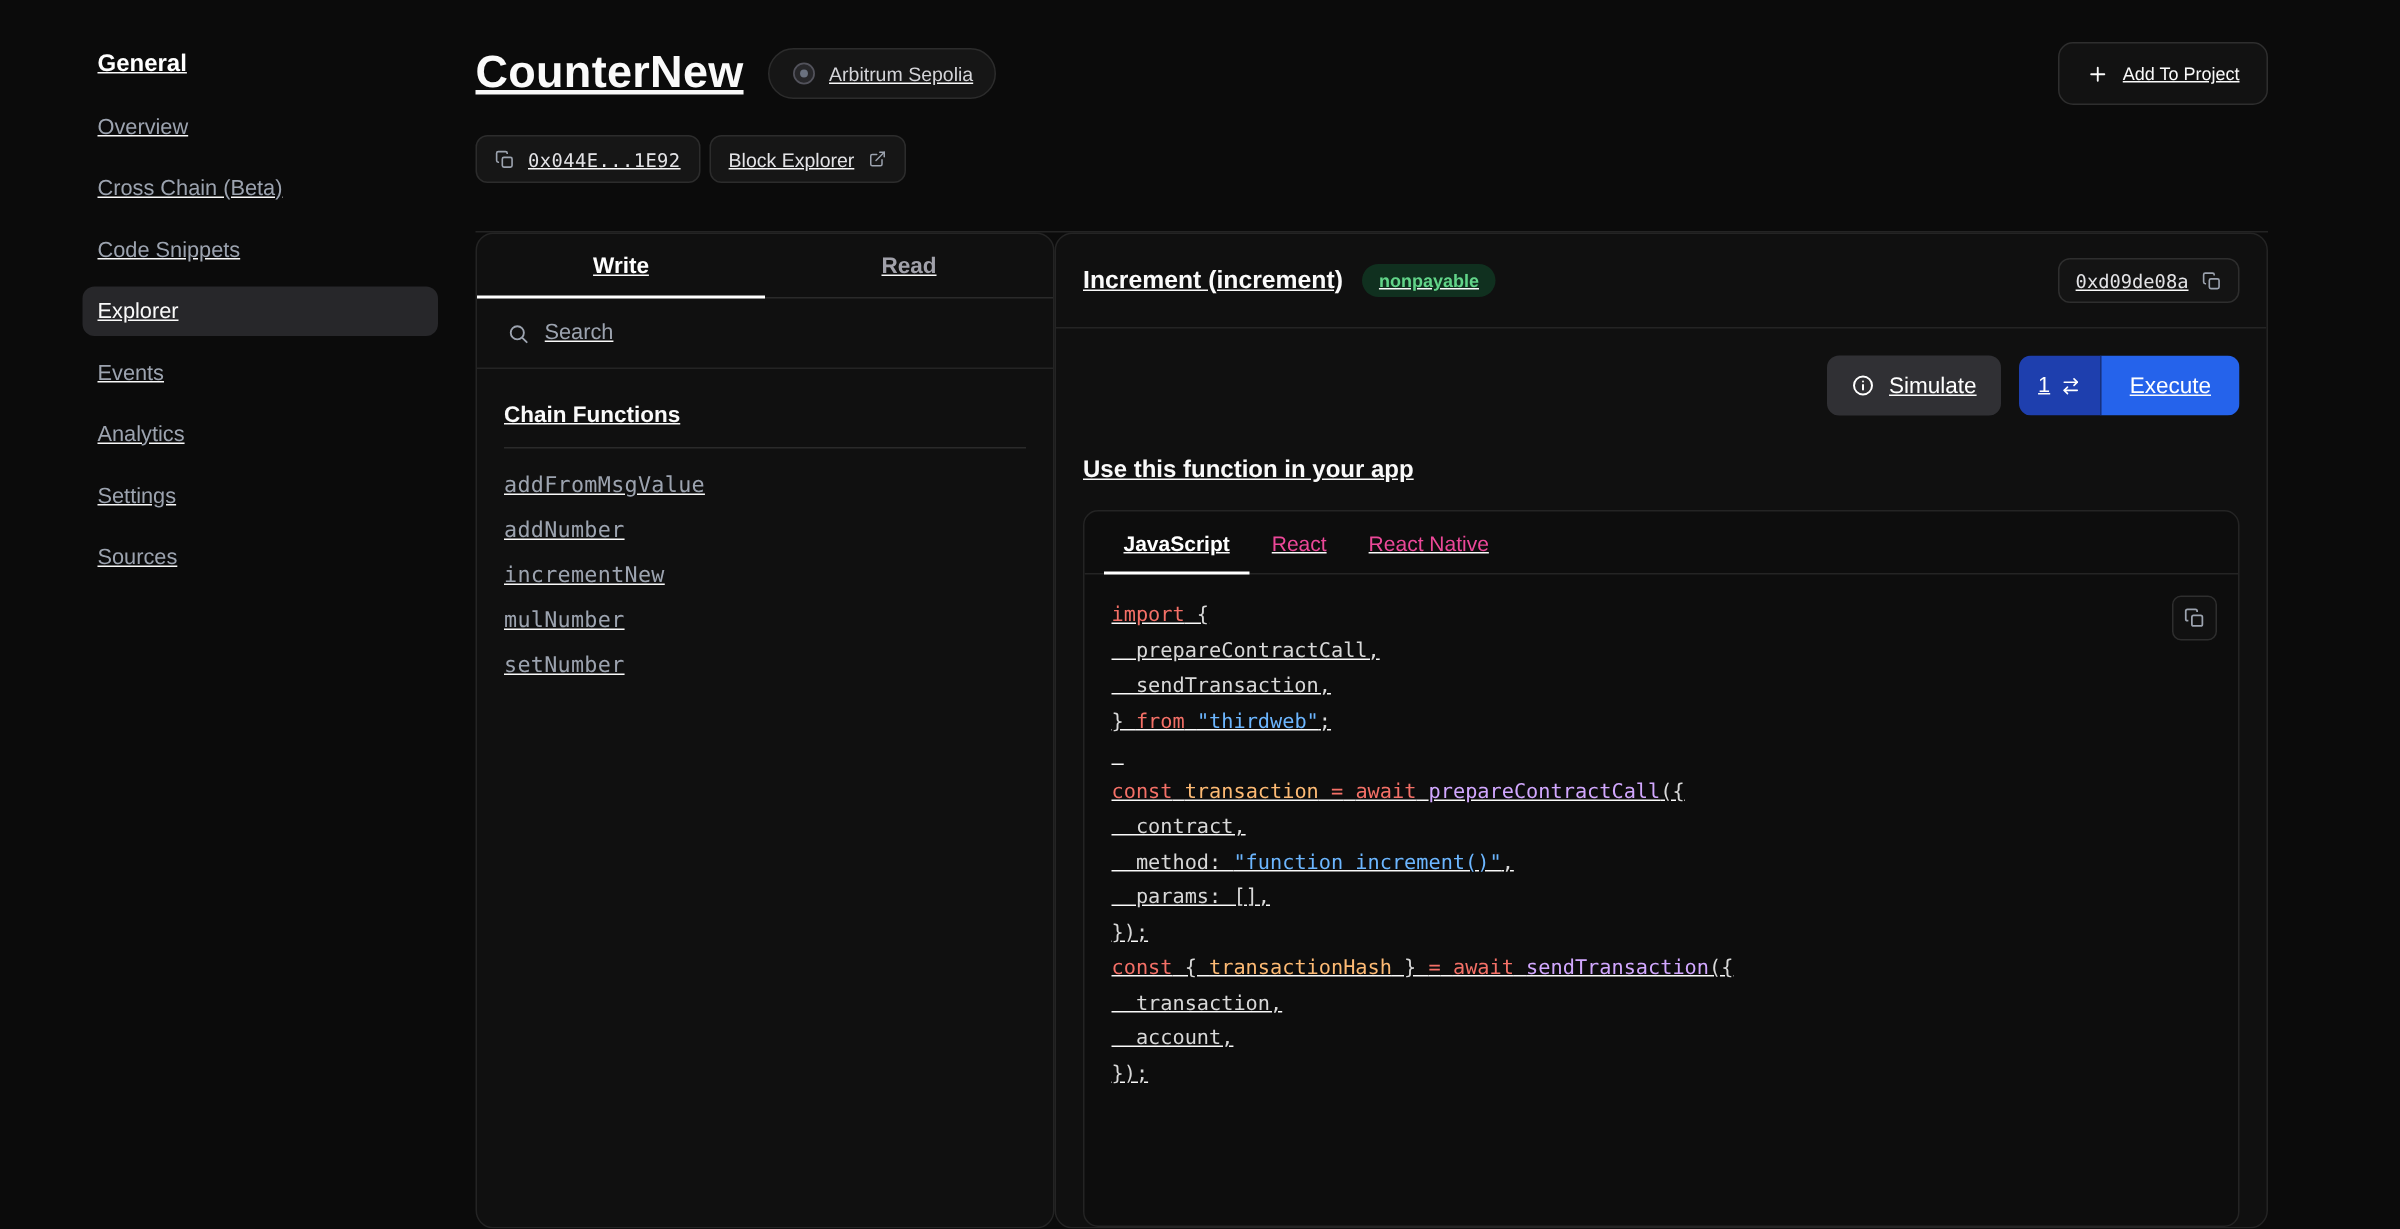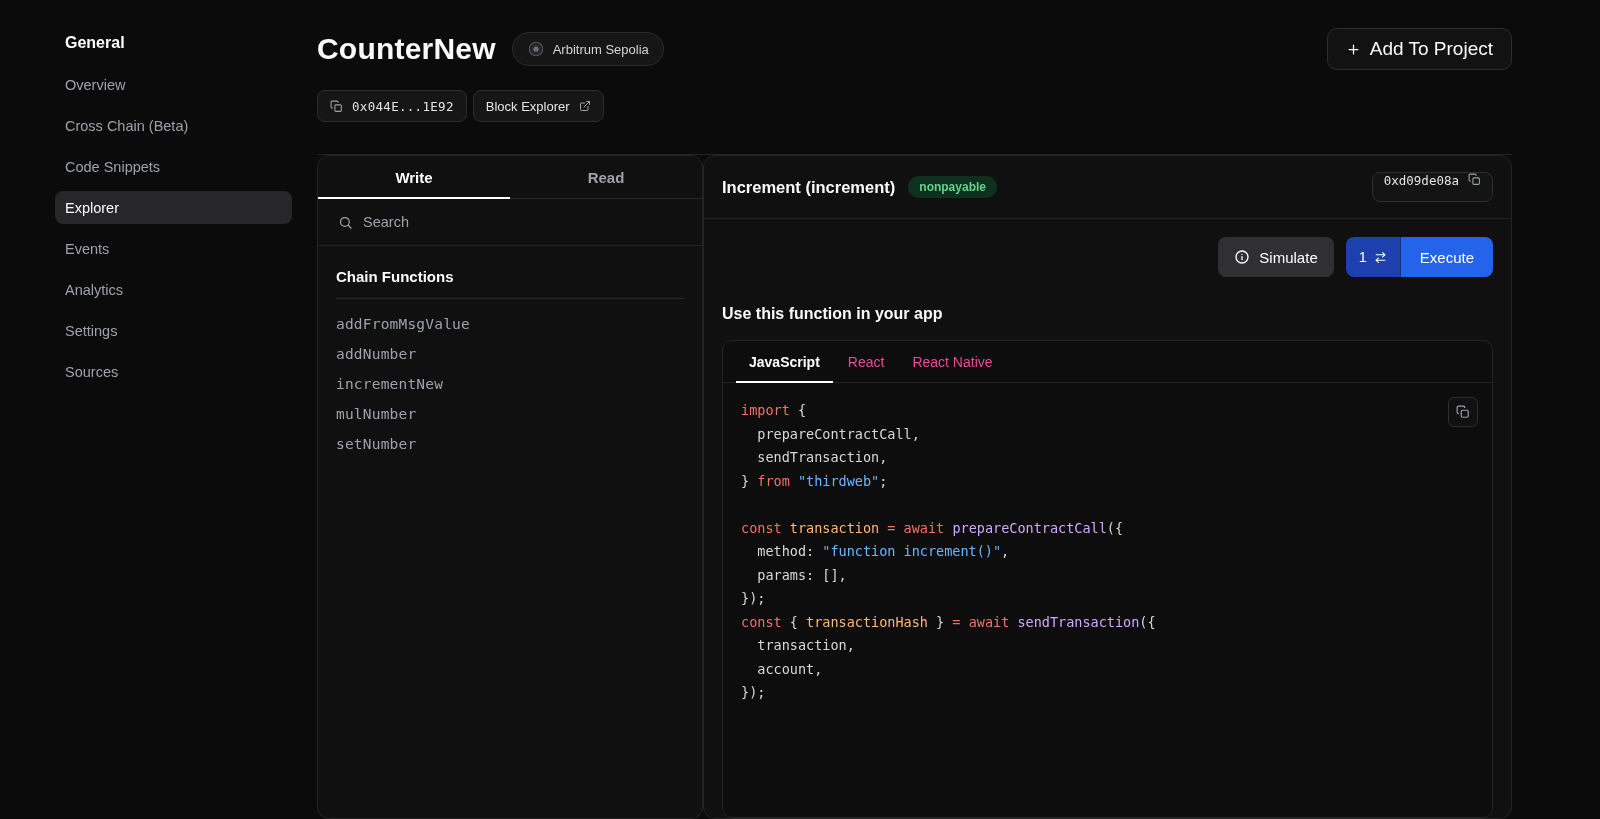--- a/index.html
+++ b/index.html
@@ -4,21 +4,21 @@
 <style>
   * { margin:0; padding:0; box-sizing:border-box; }
   html,body { width:1600px; height:819px; }
   body {
     background:#0b0b0b;
     color:#fafafa;
     font-family:"Liberation Sans", sans-serif;
     overflow:hidden;
     -webkit-font-smoothing:antialiased;
   }
-  .page { display:flex; width:100%; height:100%; }
+  .page { display:flex; width:100%; height:100%;text-decoration:underline; }
 
   
   .sidebar { width:317px; flex-shrink:0; padding:34px 25px 0 55px; }
   .sidebar-heading { font-size:16px; font-weight:700; color:#ffffff; padding-left:10px; margin-bottom:16px; }
   .side-item {
     height:33px; display:flex; align-items:center; padding:0 10px;
     border-radius:8px; color:#9ca3af; font-size:14.5px; margin-bottom:8px; cursor:pointer;
     border:none; background:transparent; width:100%; text-align:left;
     font-family:"Liberation Sans", sans-serif;
   }
@@ -29,21 +29,21 @@
   .header-top { display:flex; align-items:center; gap:16px; }
   .page-title { font-size:30px; font-weight:700; letter-spacing:.2px; }
   .network-badge {
     display:inline-flex; align-items:center; gap:8px;
     background:#161616; border:1px solid #2c2c2c; border-radius:999px;
     padding:7px 14px; font-size:13px; color:#d4d4d8; cursor:default;
   }
   .add-btn {
     margin-left:auto; display:inline-flex; align-items:center; gap:9px;
     background:#121212; border:1px solid #2e2e2e; border-radius:10px;
-    padding:0 18px; height:42px; font-size:19px; color:#fafafa; cursor:pointer;
+    padding:0 18px; height:42px; font-size:12px; color:#fafafa; cursor:pointer;
     font-family:"Liberation Sans", sans-serif;
   }
   .header-actions { display:flex; gap:6px; margin-top:20px; }
   .chip {
     display:inline-flex; align-items:center; gap:9px;
     background:#161616; border:1px solid #2c2c2c; border-radius:8px;
     padding:0 12px; height:32px; font-size:13px; color:#e4e4e7; cursor:pointer;
     font-family:"Liberation Sans", sans-serif;
   }
   .chip .mono { font-family:"DejaVu Sans Mono", monospace; font-size:12.5px; letter-spacing:.3px; }
@@ -87,21 +87,21 @@
   .detail-header {
     display:flex; align-items:center; gap:13px; padding:16px 18px;
     border-bottom:1px solid #242424;
   }
   .detail-title { font-size:16.5px; font-weight:600; color:#fafafa; }
   .badge-nonpayable {
     background:#10301f; color:#62d489; font-size:12px; font-weight:600;
     padding:4px 11px; border-radius:999px;
   }
   .selector-pill {
-    margin-left:auto; display:inline-flex; align-items:flex-start; gap:9px;
+    margin-left:auto; display:inline-flex; align-items:center; gap:9px;
     border:1px solid #2e2e2e; border-radius:8px; background:#141414;
     padding:0 11px; height:30px; color:#e4e4e7; cursor:pointer;
     font-family:"DejaVu Sans Mono", monospace; font-size:12.5px;
   }
   .detail-body { padding:18px 18px 0; flex:1; display:flex; flex-direction:column; min-height:0; }
   .action-row { display:flex; justify-content:flex-end; align-items:center; gap:12px; margin-bottom:28px; }
   .simulate-btn {
     display:inline-flex; align-items:center; gap:9px; height:40px; padding:0 16px;
     background:#303034; border:none; border-radius:8px; color:#ffffff;
     font-size:15px; cursor:pointer; font-family:"Liberation Sans", sans-serif;
@@ -314,20 +314,21 @@
                     </svg>
                 </span>
               </button>
               <div id="code-block">
                   <div class="code-line"><span class="tok-k">import</span><span class="tok-p"> {</span></div>
                   <div class="code-line"><span class="tok-p">  prepareContractCall,</span></div>
                   <div class="code-line"><span class="tok-p">  sendTransaction,</span></div>
                   <div class="code-line"><span class="tok-p">} </span><span class="tok-k">from</span><span class="tok-p"> </span><span class="tok-s">"thirdweb"</span><span class="tok-p">;</span></div>
                   <div class="code-line">&nbsp;</div>
                   <div class="code-line"><span class="tok-k">const</span><span class="tok-p"> </span><span class="tok-v">transaction</span><span class="tok-p"> </span><span class="tok-k">=</span><span class="tok-p"> </span><span class="tok-k">await</span><span class="tok-p"> </span><span class="tok-f">prepareContractCall</span><span class="tok-p">({</span></div>
+                  <div class="code-line"><span class="tok-p">  contract,</span></div>
                   <div class="code-line"><span class="tok-p">  method: </span><span class="tok-s">"function increment()"</span><span class="tok-p">,</span></div>
                   <div class="code-line"><span class="tok-p">  params: [],</span></div>
                   <div class="code-line"><span class="tok-p">});</span></div>
                   <div class="code-line"><span class="tok-k">const</span><span class="tok-p"> { </span><span class="tok-v">transactionHash</span><span class="tok-p"> } </span><span class="tok-k">=</span><span class="tok-p"> </span><span class="tok-k">await</span><span class="tok-p"> </span><span class="tok-f">sendTransaction</span><span class="tok-p">({</span></div>
                   <div class="code-line"><span class="tok-p">  transaction,</span></div>
                   <div class="code-line"><span class="tok-p">  account,</span></div>
                   <div class="code-line"><span class="tok-p">});</span></div>
                 </div>
             </div>
           </div>

